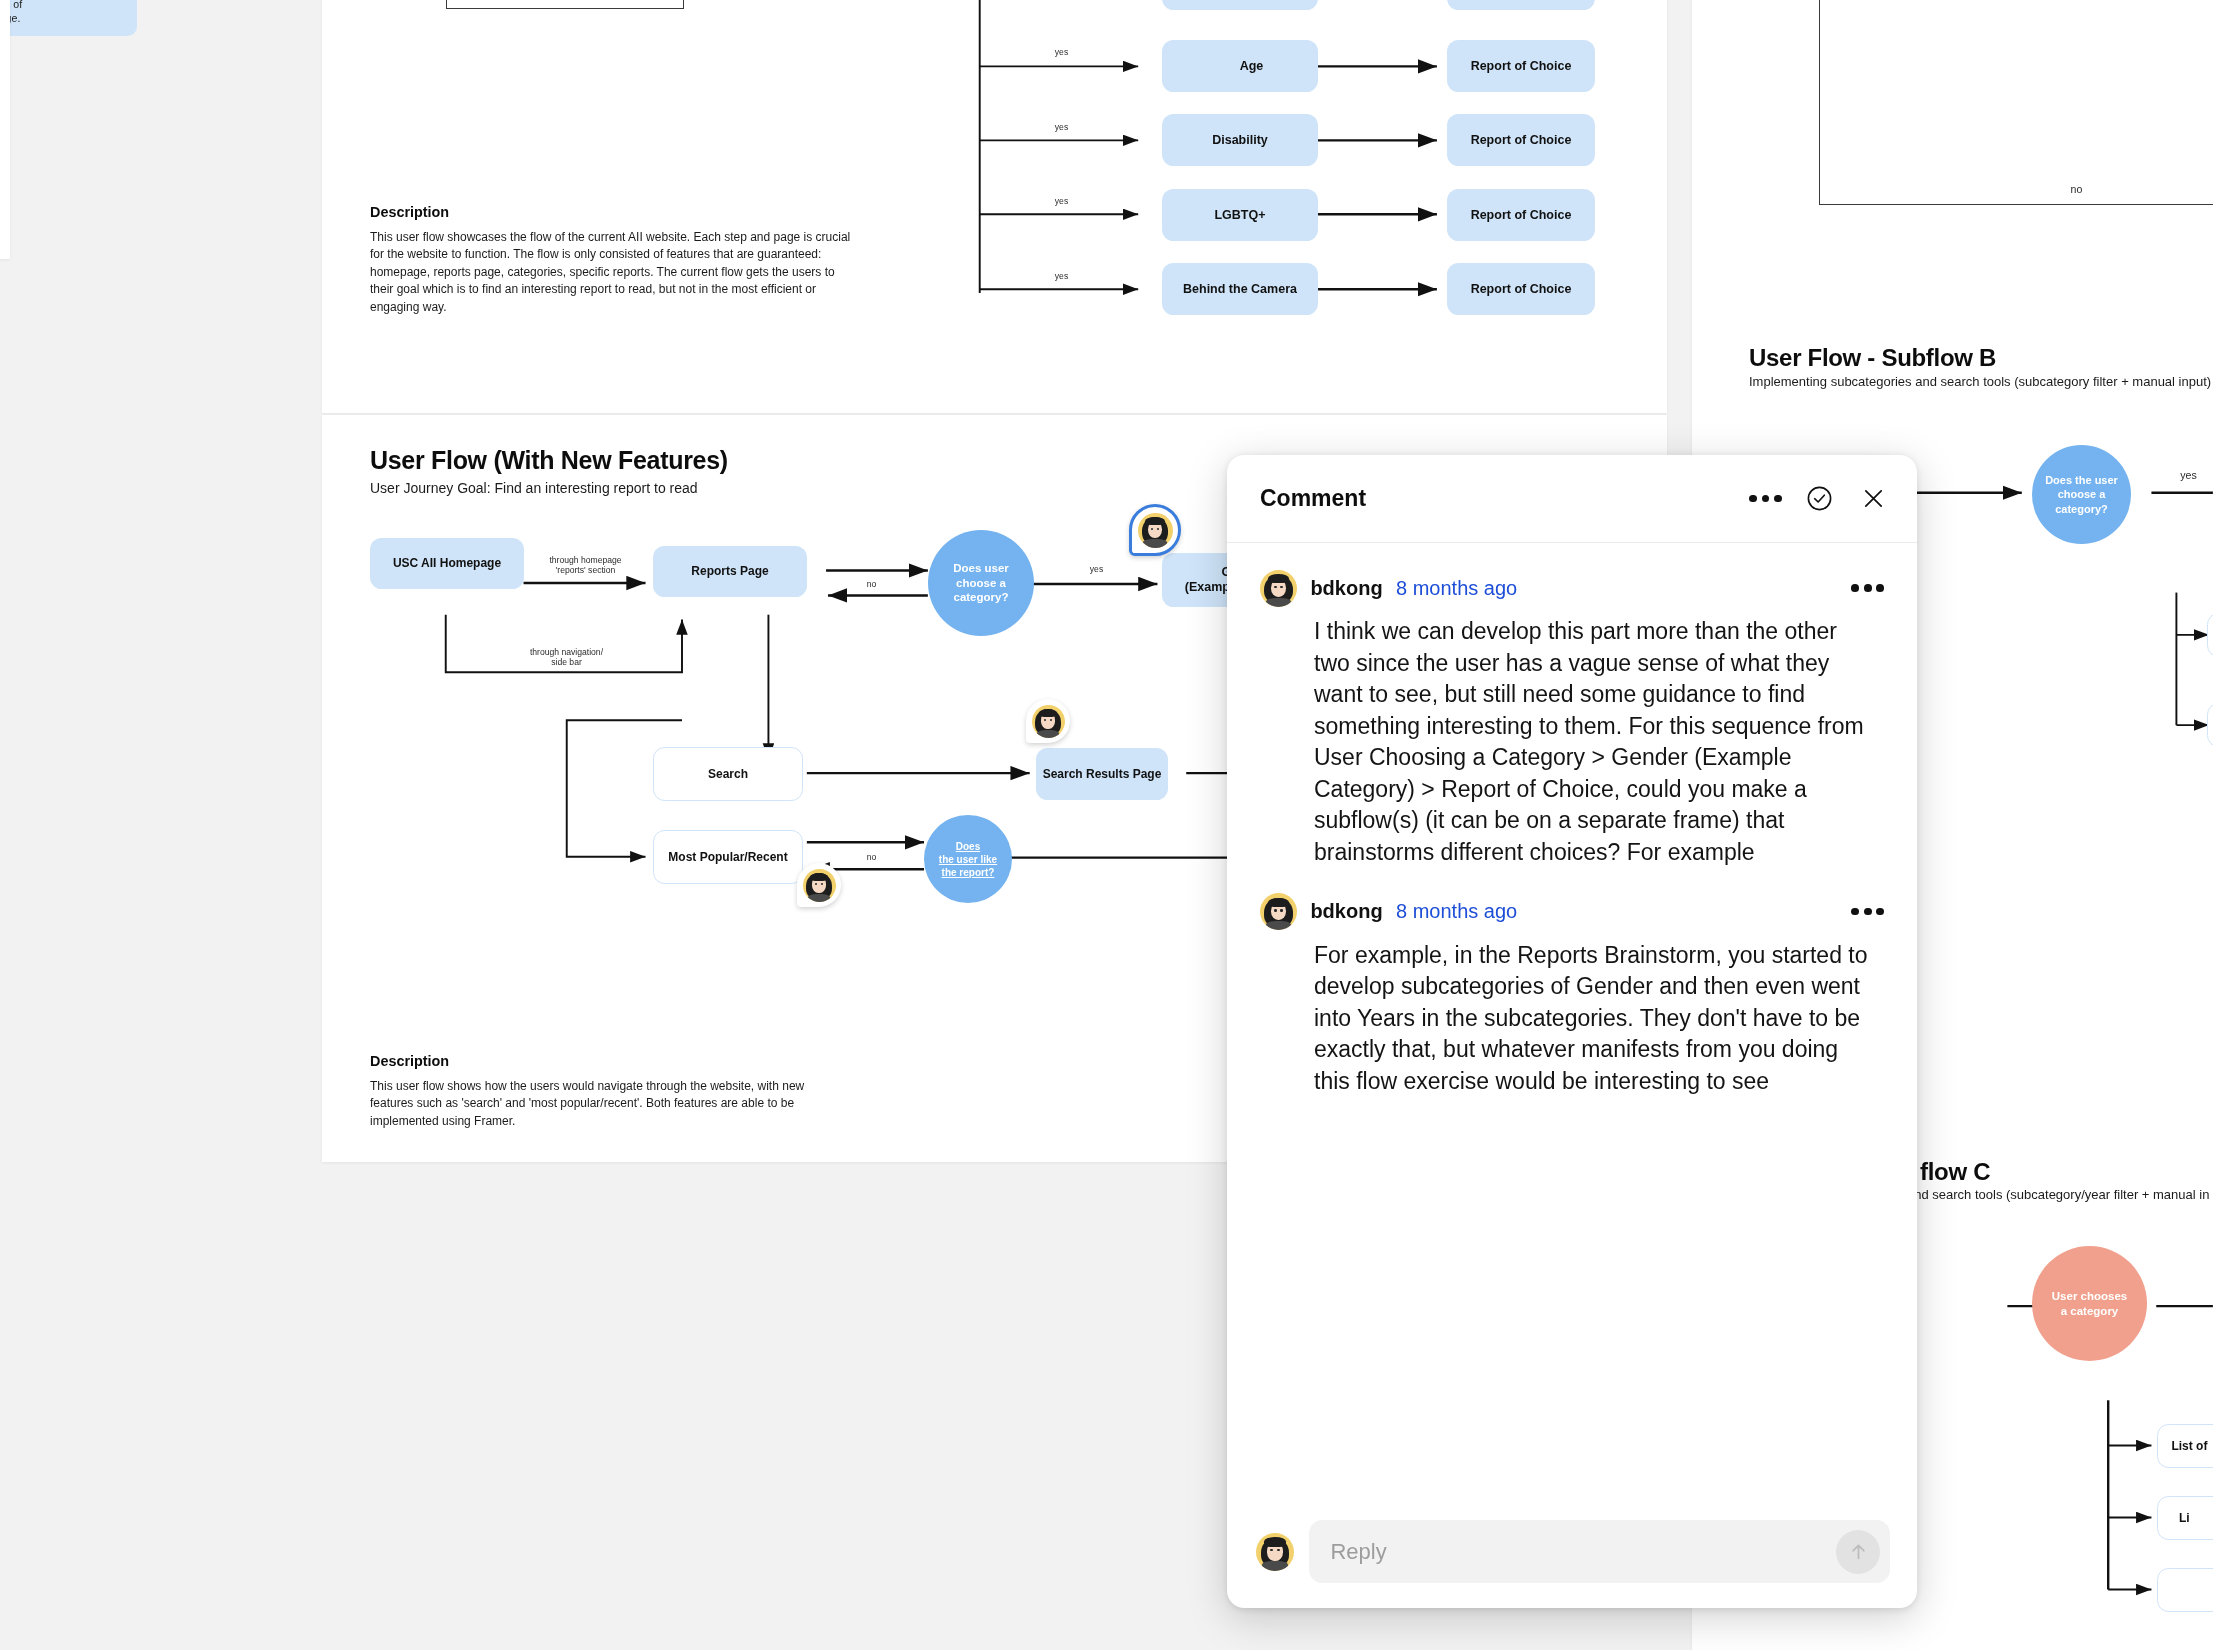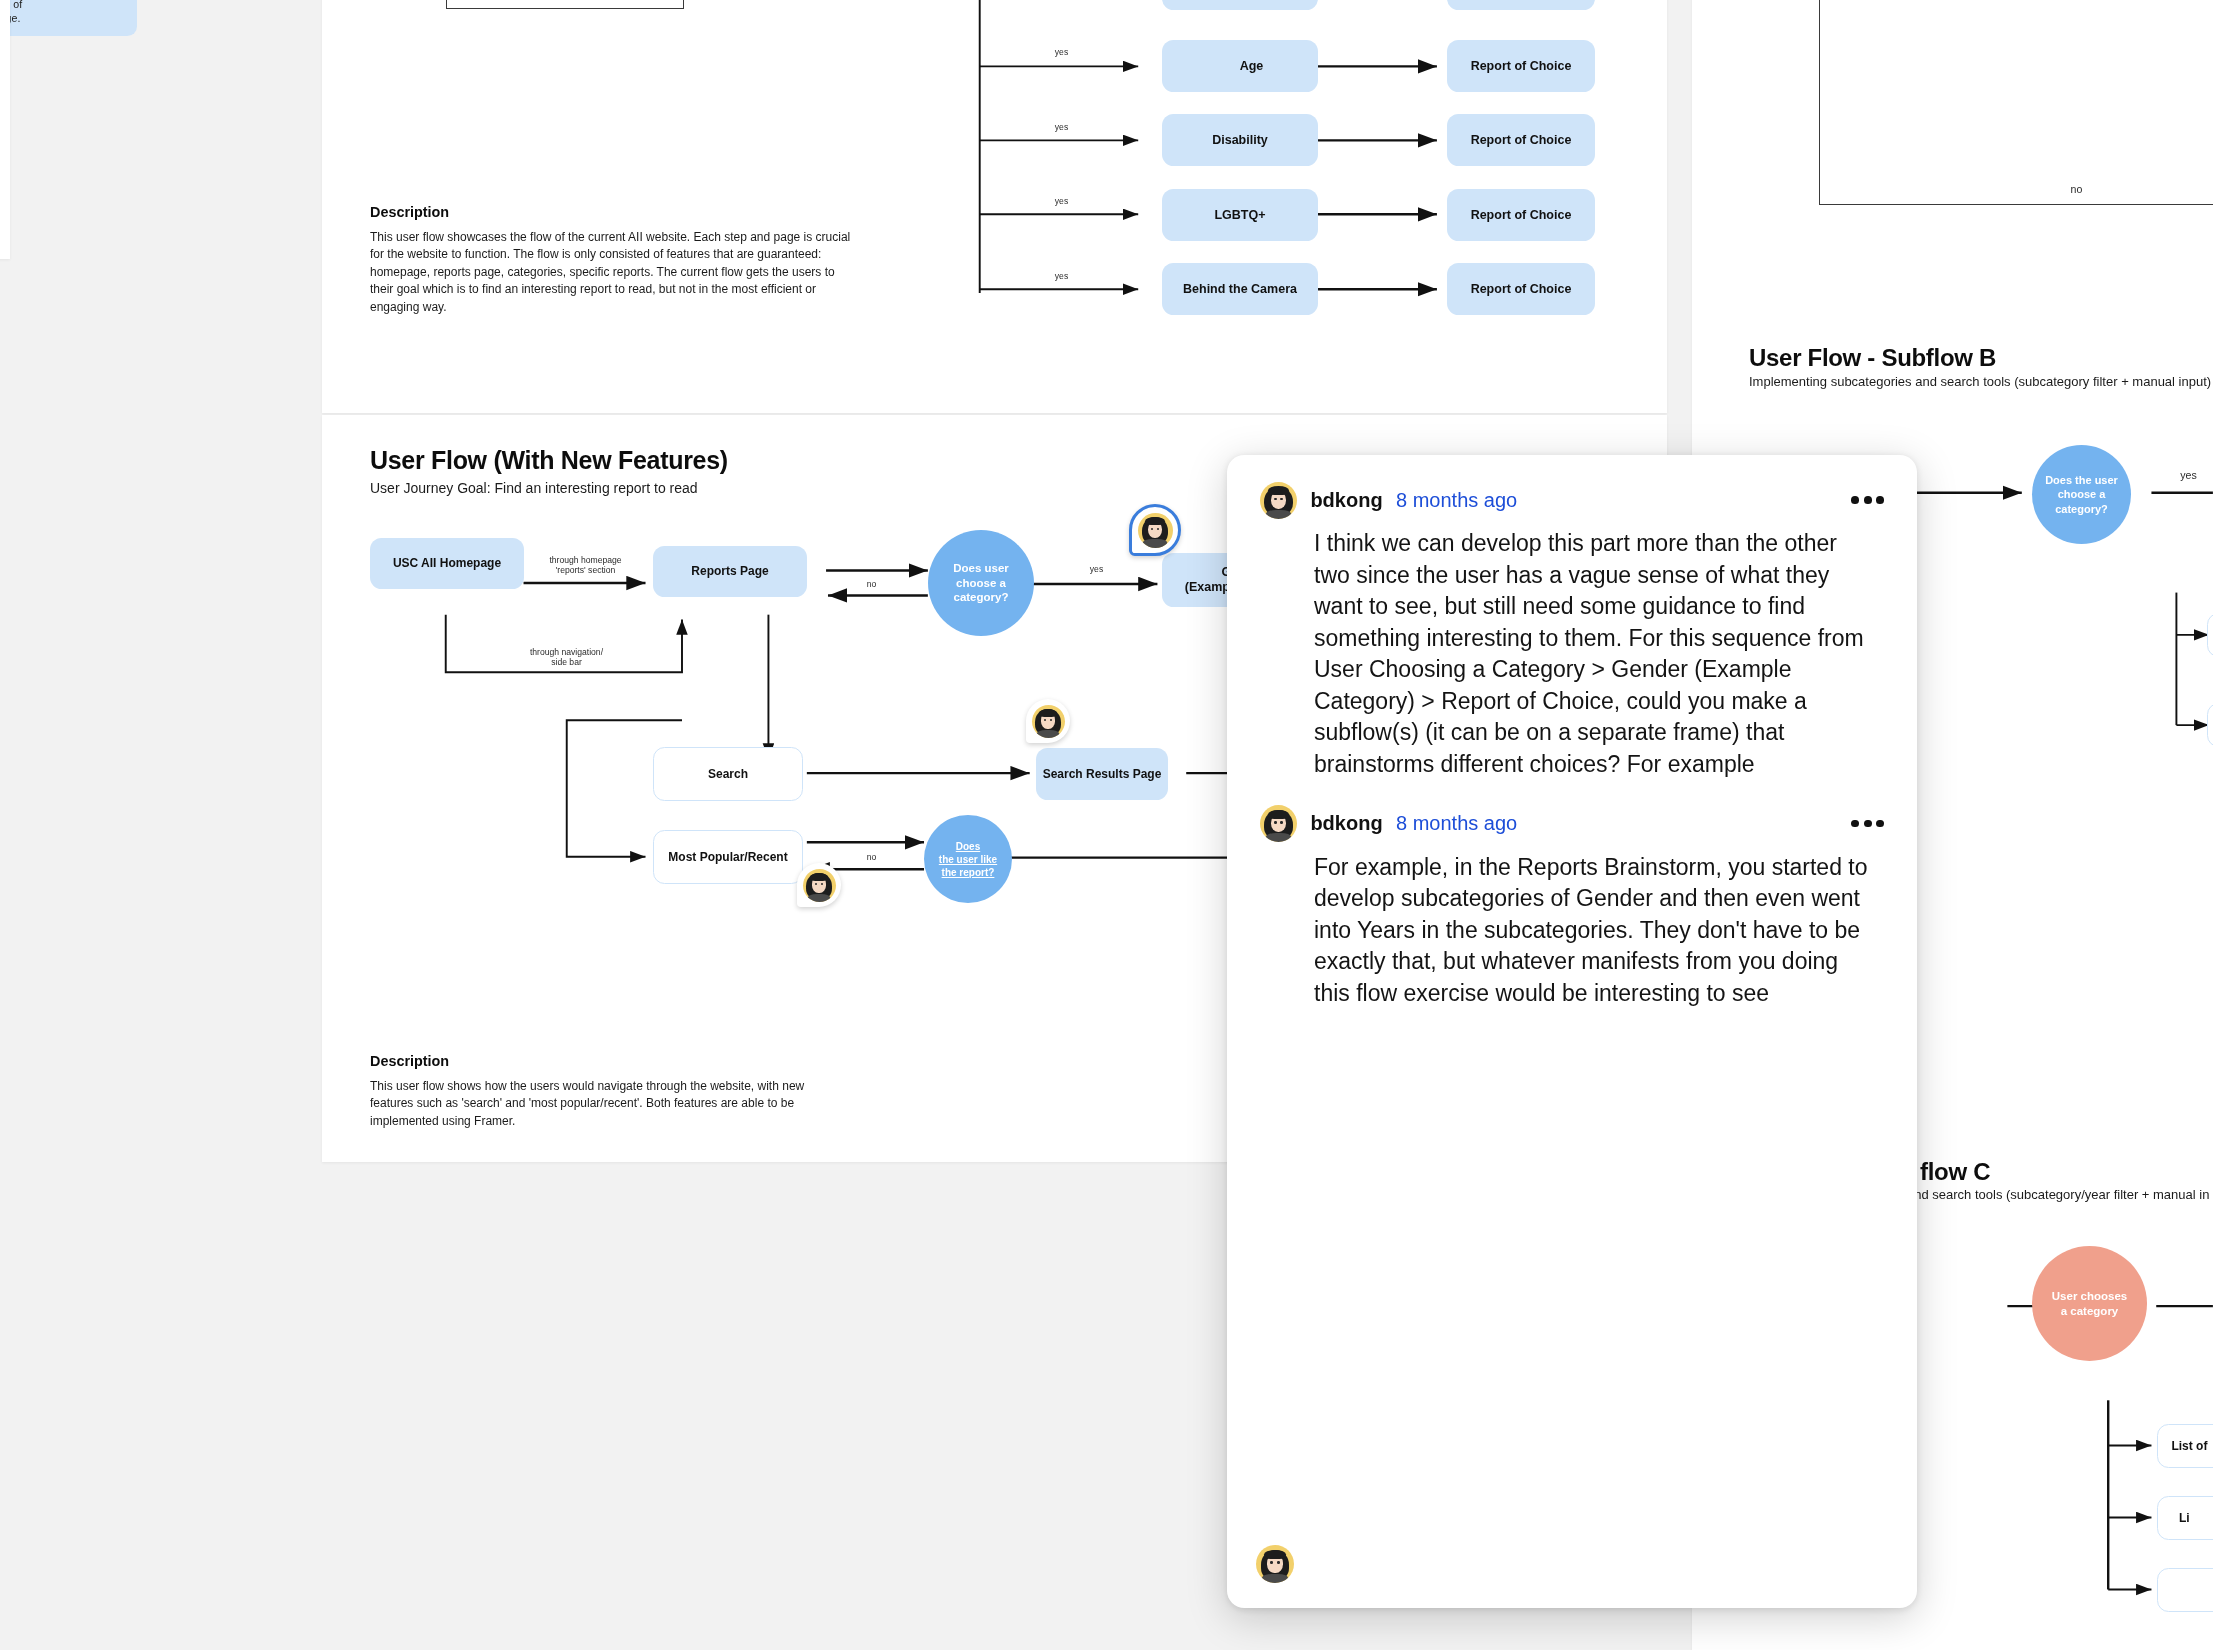--- a/index.html
+++ b/index.html
@@ -400,20 +400,43 @@
 
   <div class="circle salmon" style="left:2032px; top:1246px; width:115px; height:115px; font-size:11.5px; white-space:pre-line;">User chooses
 a category</div>
 
   <div class="node outline" style="left:2157px; top:1424px; width:115px; height:44px; font-size:12px; justify-content:flex-start; padding-left:13.4px;">List of</div>
   <div class="node outline" style="left:2157px; top:1496px; width:115px; height:44px; font-size:12px; justify-content:flex-start; padding-left:21px;">Li</div>
   <div class="node outline" style="left:2157px; top:1568px; width:115px; height:44px; font-size:12px;"></div>
 
   <div id="comment-panel">
 
+    <div class="cp-header">
+      <div class="cp-title">Comment</div>
+      <div class="cp-actions">
+        <div class="icon-btn">
+          <span class="dots big">
+              <i></i>
+              <i></i>
+              <i></i>
+            </span>
+        </div>
+        <div class="icon-btn">
+          <svg width="27" height="27" viewBox="0 0 28 28" fill="none">
+            <circle cx="14" cy="14" r="11.5" stroke="#111" stroke-width="1.7"></circle>
+            <path d="M9 14.2 L12.6 17.6 L19 10.6" stroke="#111" stroke-width="1.7" fill="none" stroke-linecap="round" stroke-linejoin="round"></path>
+          </svg>
+        </div>
+        <div class="icon-btn">
+          <svg width="25" height="25" viewBox="0 0 26 26" fill="none">
+            <path d="M5 5 L21 21 M21 5 L5 21" stroke="#111" stroke-width="1.8" stroke-linecap="round"></path>
+          </svg>
+        </div>
+      </div>
+    </div>
 
     <div class="cp-body">
 
       <div class="comment">
         <div class="c-head">
           <span class="avatar" style="width:37px; height:37px;">
             <span class="hair-back"></span>
               <span class="face"></span>
               <span class="fringe"></span>
             <span class="eye l"></span>
@@ -460,18 +483,26 @@
 
     <div class="cp-footer">
       <span class="avatar" style="width:38px; height:38px;">
         <span class="hair-back"></span>
           <span class="face"></span>
           <span class="fringe"></span>
         <span class="eye l"></span>
           <span class="eye r"></span>
           <span class="body"></span>
       </span>
+      <div class="reply-wrap">
+        <input class="reply-input" type="text" placeholder="Reply" style="">
+        <div class="send-btn">
+          <svg width="23" height="23" viewBox="0 0 24 24" fill="none">
+            <path d="M12 19 L12 6 M6.5 11.2 L12 5.6 L17.5 11.2" stroke="#bdbdbd" stroke-width="1.9" stroke-linecap="round" stroke-linejoin="round"></path>
+          </svg>
+        </div>
+      </div>
     </div>
 
   </div>
 
 </div>
 
 
 </body></html>

